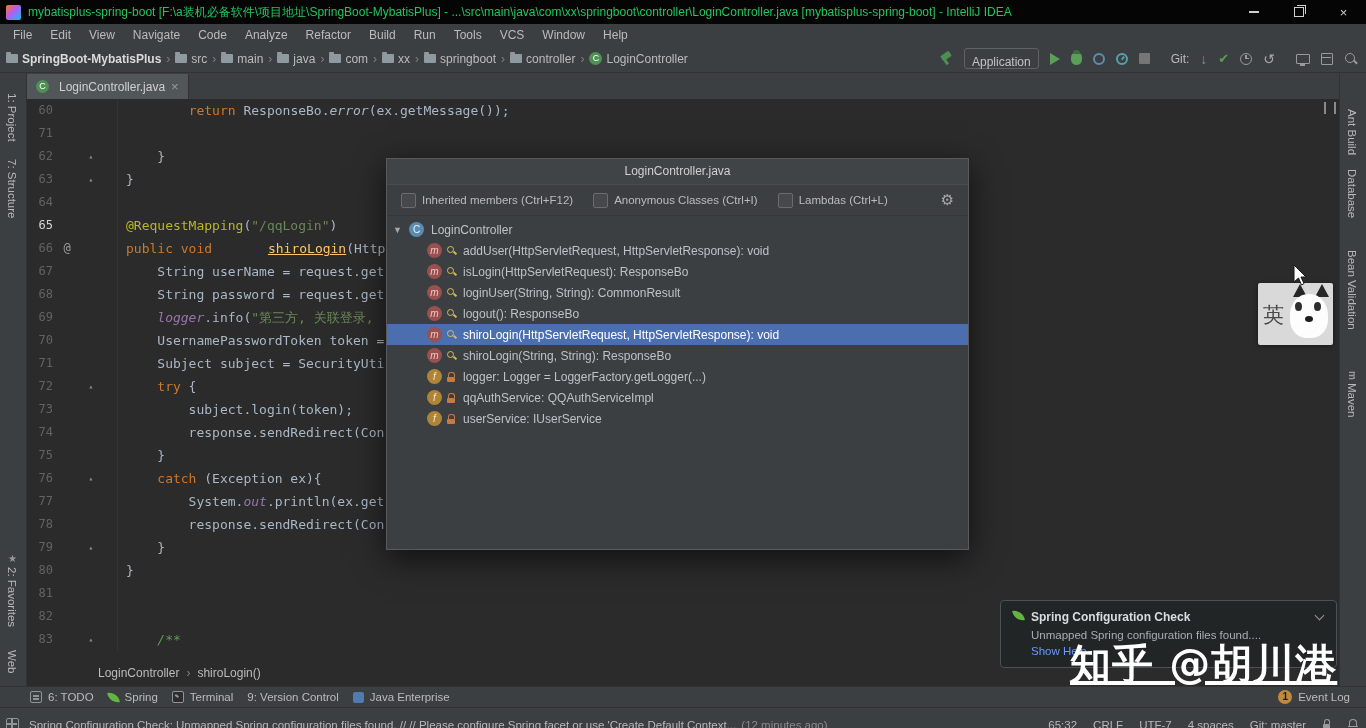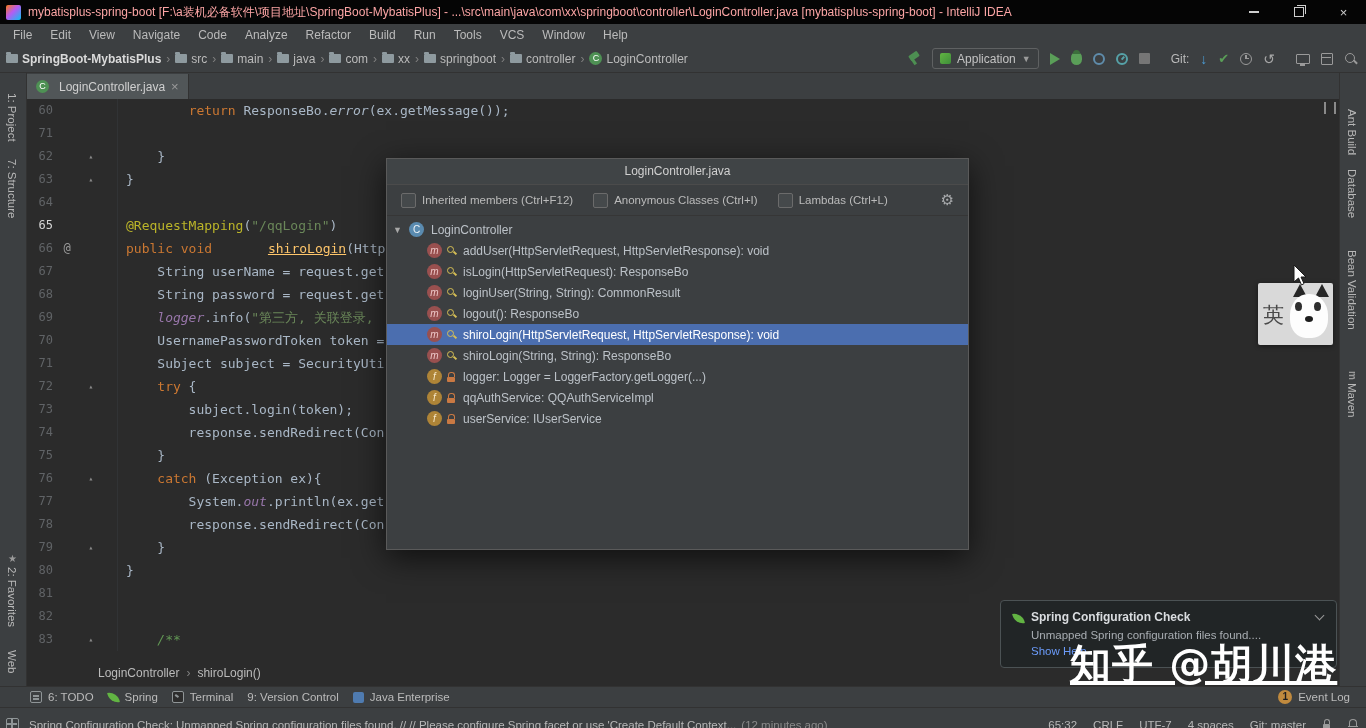--- a/index.html
+++ b/index.html
@@ -3,21 +3,21 @@
 <meta charset="utf-8">
 <style>
   html,body{margin:0;padding:0;background:#222;}
   .app{position:relative;width:1366px;height:728px;background:#2b2b2b;overflow:hidden;
        font-family:"Liberation Sans",sans-serif;font-size:12px;color:#bbbbbb;}
 
   
   .titlebar{position:absolute;left:0;top:0;width:100%;height:24px;background:#050505;display:flex;align-items:center;}
   .app-logo{width:15px;height:15px;margin:0 7px 0 6px;border-radius:2px;
     background:linear-gradient(135deg,#f97a12 0%,#b65bf3 45%,#07c3f2 100%);flex:none;}
-  .title-text{color:#fca5a5;font-size:12px;white-space:nowrap;overflow:hidden;text-overflow:ellipsis;flex:1;}
+  .title-text{color:#22c55e;font-size:12px;white-space:nowrap;overflow:hidden;text-overflow:ellipsis;flex:1;}
   .win-controls{display:flex;flex:none;height:100%;}
   .win-btn{width:45px;height:100%;display:flex;align-items:center;justify-content:center;color:#cfcfcf;font-size:13px;}
   .min-glyph{width:10px;height:2px;background:#cfcfcf;display:inline-block;}
   .restore-glyph{width:8px;height:8px;border:1px solid #cfcfcf;position:relative;display:inline-block;}
   .restore-glyph::before{content:'';position:absolute;top:-3px;left:2px;width:8px;height:8px;border:1px solid #cfcfcf;border-bottom:none;border-left:none;}
 
   
   .menubar{position:absolute;left:0;top:24px;width:100%;height:21px;background:#3c3f41;display:flex;align-items:center;padding-left:4px;box-sizing:border-box;}
   .menu-item{padding:2px 9px;color:#bbbbbb;font-size:12px;}
 
@@ -30,21 +30,21 @@
   .crumb-label{font-size:12px;}
   .crumb-sep{color:#7f7f7f;padding:0 5px;font-size:12px;}
   .ci{display:inline-block;margin-right:4px;}
   .ci-folder{width:12px;height:9px;background:#8e9a9f;border-radius:1px;position:relative;}
   .ci-folder::before{content:'';position:absolute;top:-2px;left:0;width:5px;height:2px;background:#8e9a9f;border-radius:1px 1px 0 0;}
   .ci-class{width:13px;height:13px;border-radius:50%;background:#4e9154;color:#fff;font-size:9px;line-height:13px;text-align:center;}
   .nav-right{display:flex;align-items:center;gap:11px;flex:none;padding-right:2px;}
   .icon-hammer{width:15px;height:15px;position:relative;}
   .icon-hammer::before{content:'';position:absolute;top:2px;left:3px;width:10px;height:6px;background:#4d8f52;border-radius:1px;transform:rotate(-35deg);}
   .icon-hammer::after{content:'';position:absolute;left:6px;top:6px;width:3px;height:8px;background:#4d8f52;transform:rotate(-35deg);}
-  .run-config{display:flex;align-items:center;gap:6px;border:1px solid #5f6162;border-radius:3px;height:19px;padding:0 7px;color:#c3c3c3;}
+  .run-config{display:flex;align-items:center;gap:6px;border:1px solid #5f6162;border-radius:3px;height:19px;padding:0 7px;color:#c3c3c3;flex-direction:column;}
   .rc-ic{width:11px;height:11px;border-radius:2px;background:linear-gradient(135deg,#62b543,#3f8f3a);}
   .rc-arrow{color:#9a9a9a;font-size:9px;}
   .play-ic{width:0;height:0;border-left:10px solid #5a9e58;border-top:6px solid transparent;border-bottom:6px solid transparent;}
   .bug-ic{width:11px;height:13px;background:#5a9e58;border-radius:6px;position:relative;}
   .bug-ic::before{content:'';position:absolute;top:-2px;left:2px;width:7px;height:4px;background:#3c6e3c;border-radius:4px 4px 0 0;}
   .cov-ic{width:12px;height:12px;border:2px solid #5f8cab;border-radius:50%;box-sizing:border-box;}
   .prof-ic{width:12px;height:12px;border:2px solid #56a2a8;border-radius:50%;box-sizing:border-box;position:relative;}
   .prof-ic::after{content:'';position:absolute;left:4px;top:1px;width:1.5px;height:4px;background:#56a2a8;transform:rotate(40deg);}
   .stop-ic{width:11px;height:11px;background:#767676;border-radius:1px;}
   .git-label{color:#bbbbbb;margin-left:10px;}
@@ -118,21 +118,21 @@
   .key-ic{width:11px;height:12px;position:relative;margin-left:4px;flex:none;}
   .key-ic::before{content:'';position:absolute;top:1px;left:1px;width:5px;height:5px;border:1.5px solid #d6bf55;border-radius:50%;}
   .key-ic::after{content:'';position:absolute;left:7px;top:7px;width:4px;height:2px;background:#d6bf55;transform:rotate(45deg);}
   .lock-ic{width:11px;height:12px;position:relative;margin-left:4px;flex:none;}
   .lock-ic::before{content:'';position:absolute;top:1px;left:2px;width:5px;height:4px;border:1.5px solid #c97943;border-bottom:none;border-radius:3px 3px 0 0;}
   .lock-ic::after{content:'';position:absolute;top:6px;left:1px;width:8px;height:5px;background:#c97943;border-radius:1px;}
   .tlabel{margin-left:6px;white-space:nowrap;}
 
   
   .notif{position:absolute;left:1000px;top:600px;width:337px;height:68px;background:#212526;border:1px solid #4b5254;border-radius:4px;z-index:60;padding:9px 12px;box-sizing:border-box;}
-  .notif-title-row{display:flex;align-items:flex-end;gap:7px;}
+  .notif-title-row{display:flex;align-items:flex-start;gap:7px;}
   .leaf-ic{width:11px;height:11px;background:#62b443;border-radius:0 100% 0 100%;transform:rotate(-10deg);flex:none;}
   .notif-title{color:#dadde0;font-weight:bold;font-size:12px;}
   .notif-chevron{position:absolute;right:12px;top:10px;width:8px;height:8px;}
   .notif-chevron::before{content:'';position:absolute;left:0;top:1px;width:6px;height:6px;border-right:1.5px solid #9a9a9a;border-bottom:1.5px solid #9a9a9a;transform:rotate(45deg);}
   .notif-body{margin:5px 0 0 18px;color:#a8adb2;font-size:11.5px;}
   .notif-link{margin:4px 0 0 18px;color:#6b9bfa;font-size:11.5px;}
 
   
   .toolbar{position:absolute;left:0;right:0;top:686px;height:21px;background:#3c3f41;border-top:1px solid #323232;display:flex;align-items:center;font-size:11.5px;color:#bbbbbb;padding-left:30px;box-sizing:border-box;}
   .tb-items{display:flex;align-items:center;gap:14px;}

